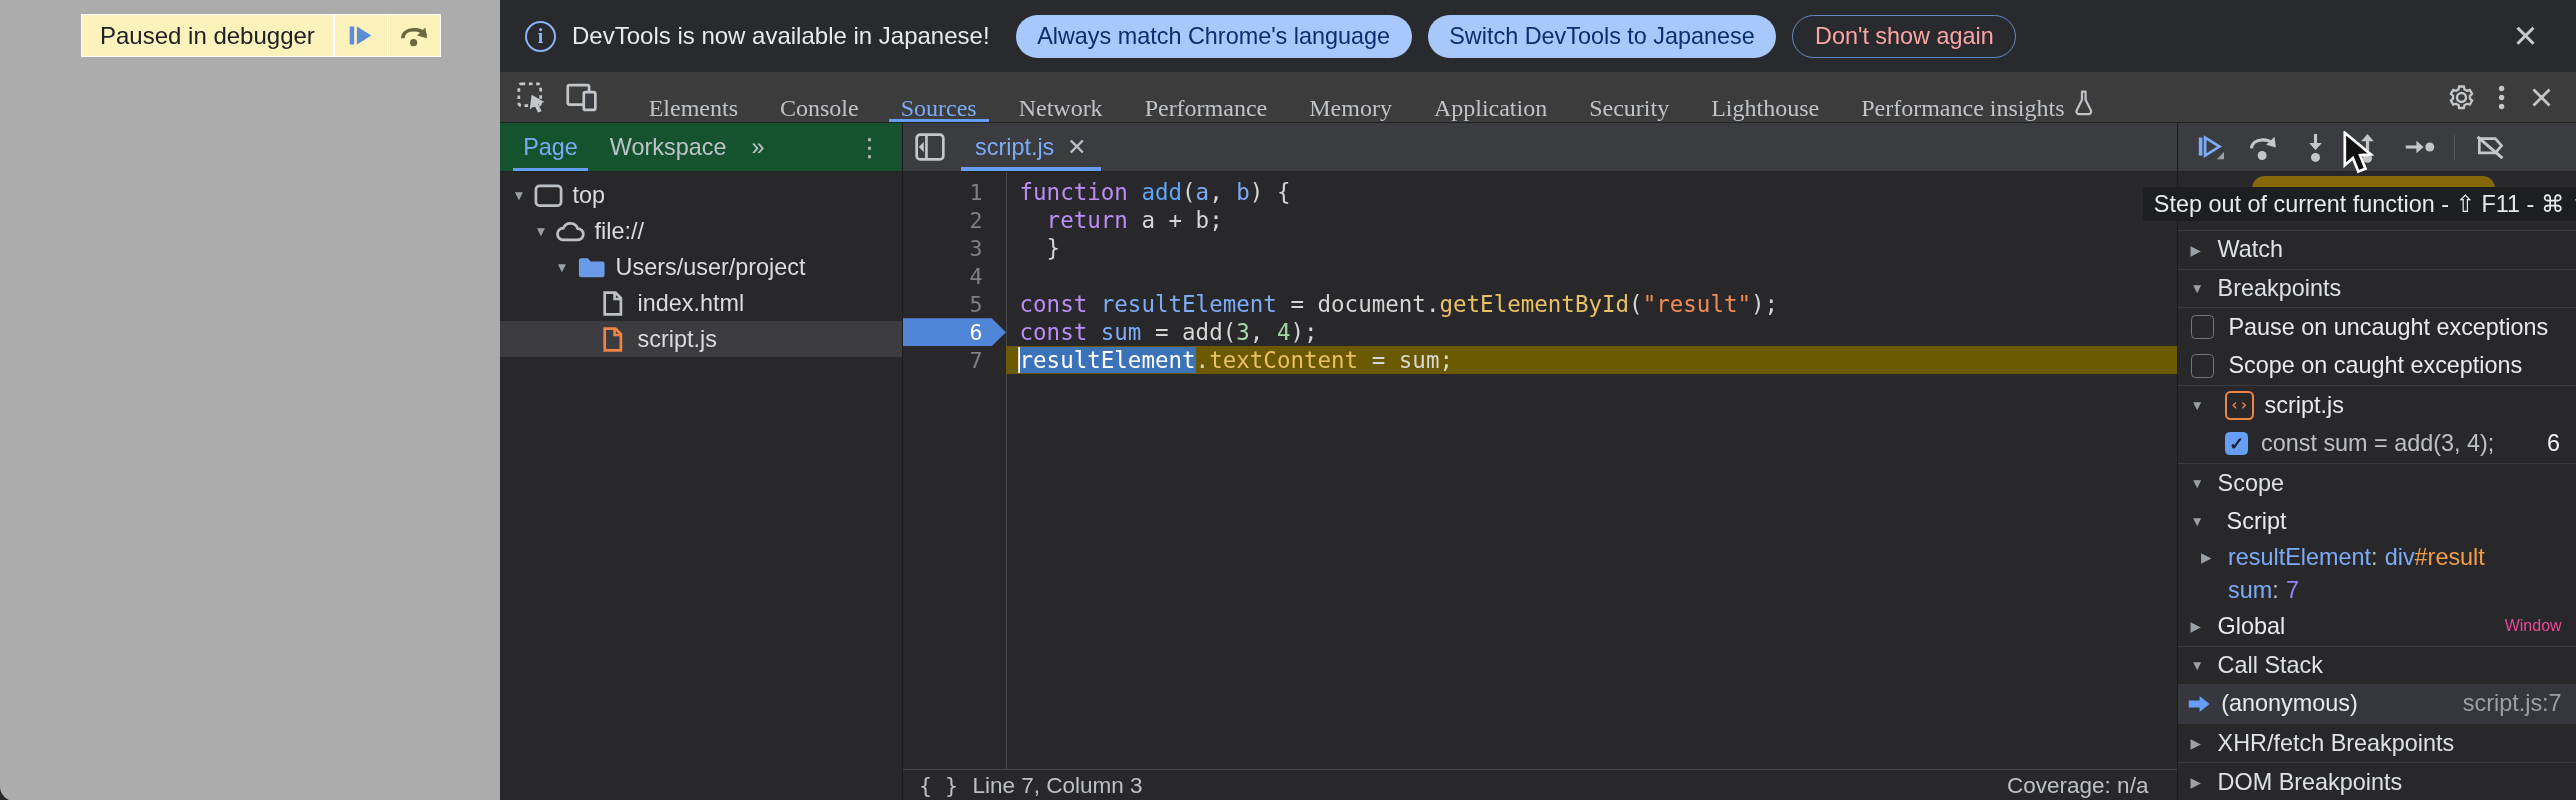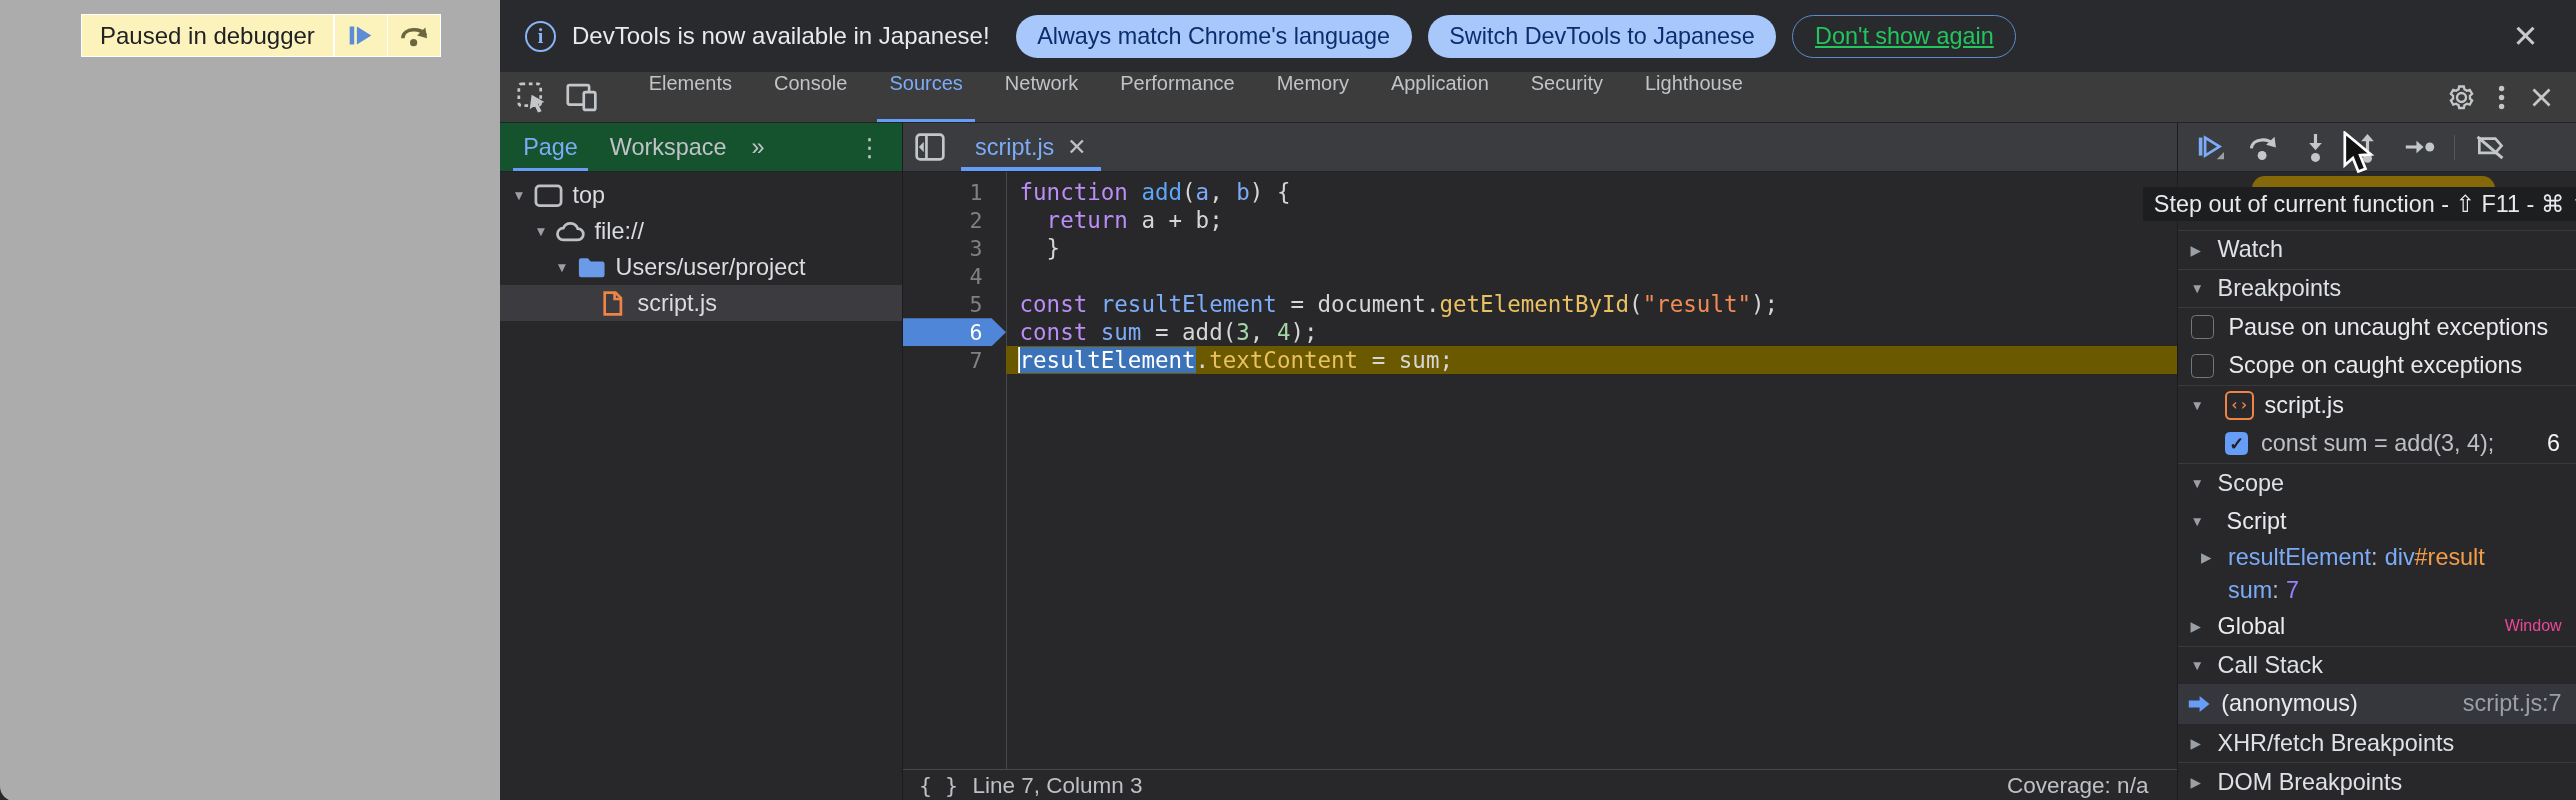--- a/index.html
+++ b/index.html
@@ -15,30 +15,30 @@
   .pb-btn { width:52px; display:flex; align-items:center; justify-content:center; cursor:pointer; }
 
   
   .devtools { position:absolute; left:500px; top:0; right:0; bottom:0; display:flex; flex-direction:column; background:#28282B; }
 
   
   .notif { height:72px; background:#292A2D; display:flex; align-items:center; padding:0 25px; gap:16px; flex:none; }
   .info-icon { width:31px; height:31px; border:2.7px solid #89B4F8; border-radius:50%; color:#89B4F8; display:flex; align-items:center; justify-content:center; font-size:20px; font-weight:bold; font-family:"Liberation Serif", serif; flex:none; }
   .notif-text { color:#E8EAED; font-size:24px; margin-right:10px; white-space:nowrap; }
   .pill { height:43px; border-radius:21.6px; padding:0 21.6px; display:flex; align-items:center; font-size:23.4px; background:#A8C7FA; color:#0A2E6E; border:none; cursor:pointer; white-space:nowrap; }
-  .pill.outline { background:transparent; border:1.8px solid #5E8CC9; color:#22c55e;text-decoration:underline; }
+  .pill.outline { background:transparent; border:1.8px solid #5E8CC9; color:#fca5a5; }
   .notif-close { margin-left:auto; color:#C7CACD; font-size:31px; line-height:1; cursor:pointer; padding:3.6px 12.6px; }
 
   
   .toolbar { height:51px; background:#3C3C3C; display:flex; align-items:stretch; flex:none; border-bottom:0.9px solid #232326; }
   .tb-icons { display:flex; align-items:center; gap:9px; padding:0 9px 0 12.6px; }
   .tb-icon { width:40px; height:40px; display:flex; align-items:center; justify-content:center; cursor:pointer; border-radius:3.6px; }
   .tb-div { width:0.9px; background:#55575A; margin:11.7px 3.6px; }
   .tabs { display:flex; align-items:stretch; }
-  .tab { display:flex; align-items:flex-start; gap:9px; padding:0 21px; font-size:20px; color:#C0C3C7; cursor:pointer; position:relative; white-space:nowrap; }
+  .tab { display:flex; align-items:flex-end; gap:9px; padding:0 21px; font-size:24px; color:#C0C3C7; cursor:pointer; position:relative; white-space:nowrap;font-family:Liberation Serif, serif; }
   .tab.active { color:#7CACF8; }
   .tab.active::after { content:""; position:absolute; left:9px; right:9px; bottom:0; height:2.7px; background:#669DF6; }
   .tb-right { margin-left:auto; display:flex; align-items:center; padding-right:14.4px; }
   .tb-right .tb-div { margin:11.7px 9px; }
 
   
   .dt-body { flex:1; display:flex; min-height:0; }
 
   
   .navigator { width:403px; flex:none; background:#28282B; border-right:1.8px solid #1C1C1E; display:flex; flex-direction:column; }
@@ -180,20 +180,26 @@
           </div>
           <div class="tab">
             <span>Application</span>
           </div>
           <div class="tab">
             <span>Security</span>
           </div>
           <div class="tab">
             <span>Lighthouse</span>
           </div>
+          <div class="tab">
+            <span>Performance insights</span>
+            <span><svg width="21.6" height="27" viewBox="0 0 24 30">
+                <path d="M9 3 L15 3 M10 3 L10 12 L4 24 A3 3 0 0 0 7 28 L17 28 A3 3 0 0 0 20 24 L14 12 L14 3" fill="none" stroke="#C0C3C7" stroke-width="2.5"></path>
+              </svg></span>
+          </div>
         </div>
       <div class="tb-right">
         <div class="tb-div"></div>
         <div class="tb-icon">
           <svg width="31" height="31" viewBox="0 0 24 24">
               <path fill="none" stroke="#C4C7CA" stroke-width="1.8" d="M12 8.5 A3.5 3.5 0 1 0 12 15.5 A3.5 3.5 0 1 0 12 8.5 M10.2 3.5 h3.6 l.5 2.2 a6.5 6.5 0 0 1 1.9 1.1 l2.2-.7 1.8 3.1 -1.7 1.5 a6.6 6.6 0 0 1 0 2.2 l1.7 1.5 -1.8 3.1 -2.2-.7 a6.5 6.5 0 0 1 -1.9 1.1 l-.5 2.2 h-3.6 l-.5-2.2 a6.5 6.5 0 0 1 -1.9-1.1 l-2.2.7 -1.8-3.1 1.7-1.5 a6.6 6.6 0 0 1 0-2.2 L3.8 9.2 5.6 6.1 l2.2.7 a6.5 6.5 0 0 1 1.9-1.1 Z"></path>
             </svg>
         </div>
         <div class="tb-icon">
           <svg width="7.2" height="31" viewBox="0 0 8 34">
@@ -240,20 +246,30 @@
             </div>
             <div class="tree-row" style="padding-left: 52px;">
               <span class="tree-arrow">▼</span>
               <span class="tree-ico">
                 <svg width="29" height="23.4" viewBox="0 0 32 26">
                   <path d="M2 5 A2.5 2.5 0 0 1 4.5 2.5 L12 2.5 L15 6 L28 6 A2.5 2.5 0 0 1 30.5 8.5 L30.5 21 A2.5 2.5 0 0 1 28 23.5 L4.5 23.5 A2.5 2.5 0 0 1 2 21 Z" fill="#6B9BE8"></path>
                 </svg>
               </span>
               <span>Users/user/project</span>
             </div>
+            <div class="tree-row" style="padding-left: 74px;">
+              <span class="tree-arrow"></span>
+              <span class="tree-ico">
+                <svg width="21.6" height="27" viewBox="0 0 24 30">
+                  <path d="M3 3 L15 3 L21 9 L21 27 L3 27 Z" fill="none" stroke="#BDC1C6" stroke-width="3"></path>
+                  <path d="M14 3 L14 10 L21 10" fill="none" stroke="#BDC1C6" stroke-width="3"></path>
+                </svg>
+              </span>
+              <span>index.html</span>
+            </div>
             <div class="tree-row selected" style="padding-left: 74px;">
               <span class="tree-arrow"></span>
               <span class="tree-ico">
                 <svg width="21.6" height="27" viewBox="0 0 24 30">
                   <path d="M3 3 L15 3 L21 9 L21 27 L3 27 Z" fill="none" stroke="#EE8445" stroke-width="3"></path>
                   <path d="M14 3 L14 10 L21 10" fill="none" stroke="#EE8445" stroke-width="3"></path>
                 </svg>
               </span>
               <span>script.js</span>
             </div>

